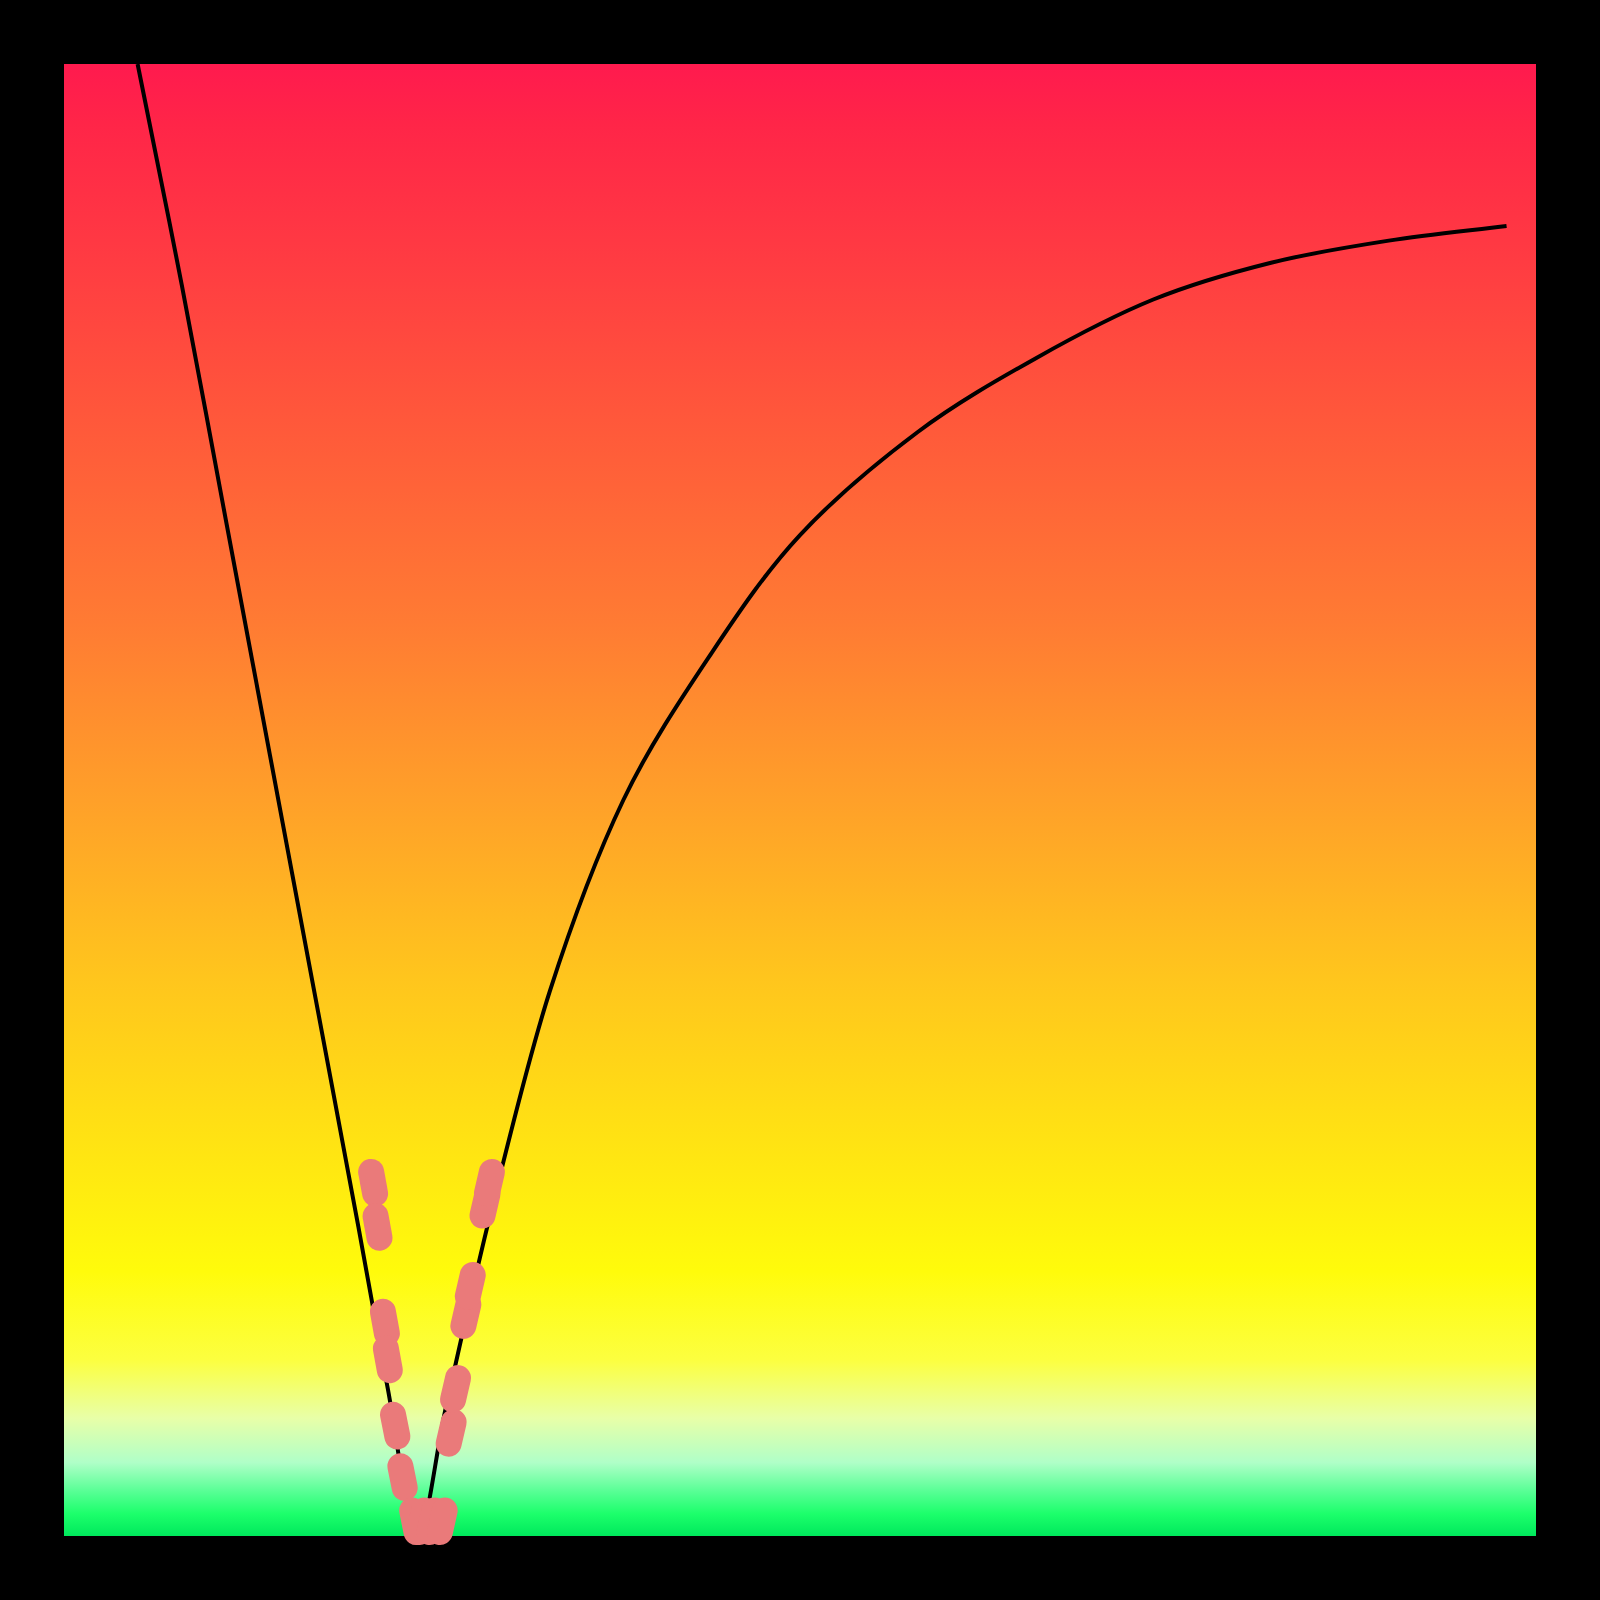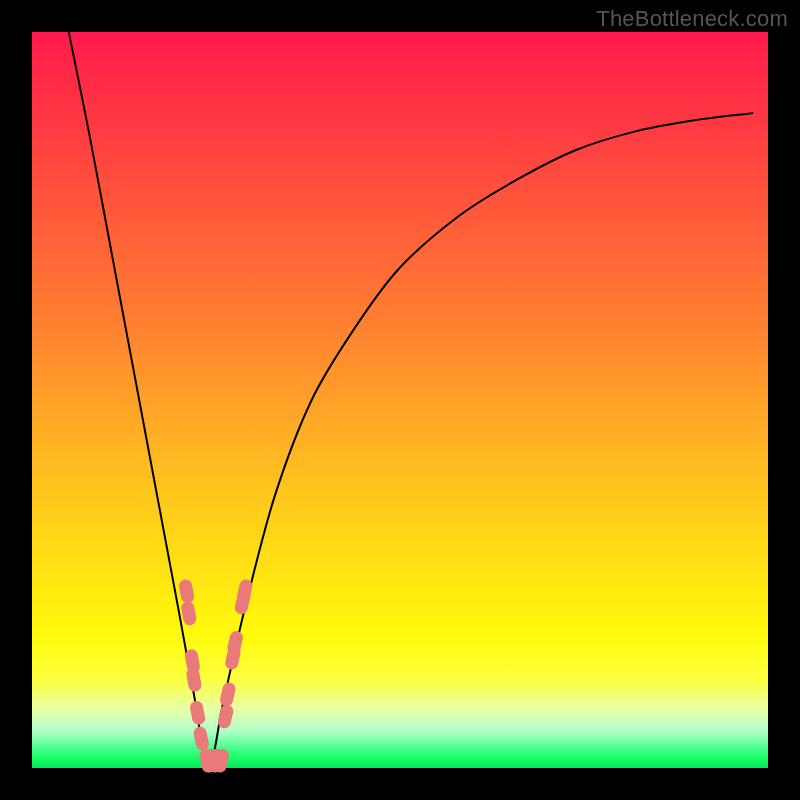--- a/index.html
+++ b/index.html
@@ -88,14 +88,13 @@
           <rect x="-12" y="-6.5" width="24" height="13" rx="6.5" class="marker" transform="translate(189.15200000000002 728.64) rotate(-77.47119229084846)"></rect>
           <rect x="-12" y="-6.5" width="24" height="13" rx="6.5" class="marker" transform="translate(193.568 684.48) rotate(-77.00538320808349)"></rect>
           <rect x="-12" y="-6.5" width="24" height="13" rx="6.5" class="marker" transform="translate(195.776 662.4) rotate(-77.00538320808349)"></rect>
           <rect x="-12" y="-6.5" width="24" height="13" rx="6.5" class="marker" transform="translate(200.92800000000003 625.6) rotate(-77.00538320808349)"></rect>
           <rect x="-12" y="-6.5" width="24" height="13" rx="6.5" class="marker" transform="translate(203.13600000000002 610.88) rotate(-77.00538320808349)"></rect>
           <rect x="-12" y="-6.5" width="24" height="13" rx="6.5" class="marker" transform="translate(210.49600000000004 570.4) rotate(-77.00538320808349)"></rect>
           <rect x="-12" y="-6.5" width="24" height="13" rx="6.5" class="marker" transform="translate(212.70399999999998 559.36) rotate(-77.00538320808349)"></rect>
         </g>
     </svg>
   </div>
-  <div class="watermark">TheBottleneck.com</div>
 </div>
 
 </body></html>

